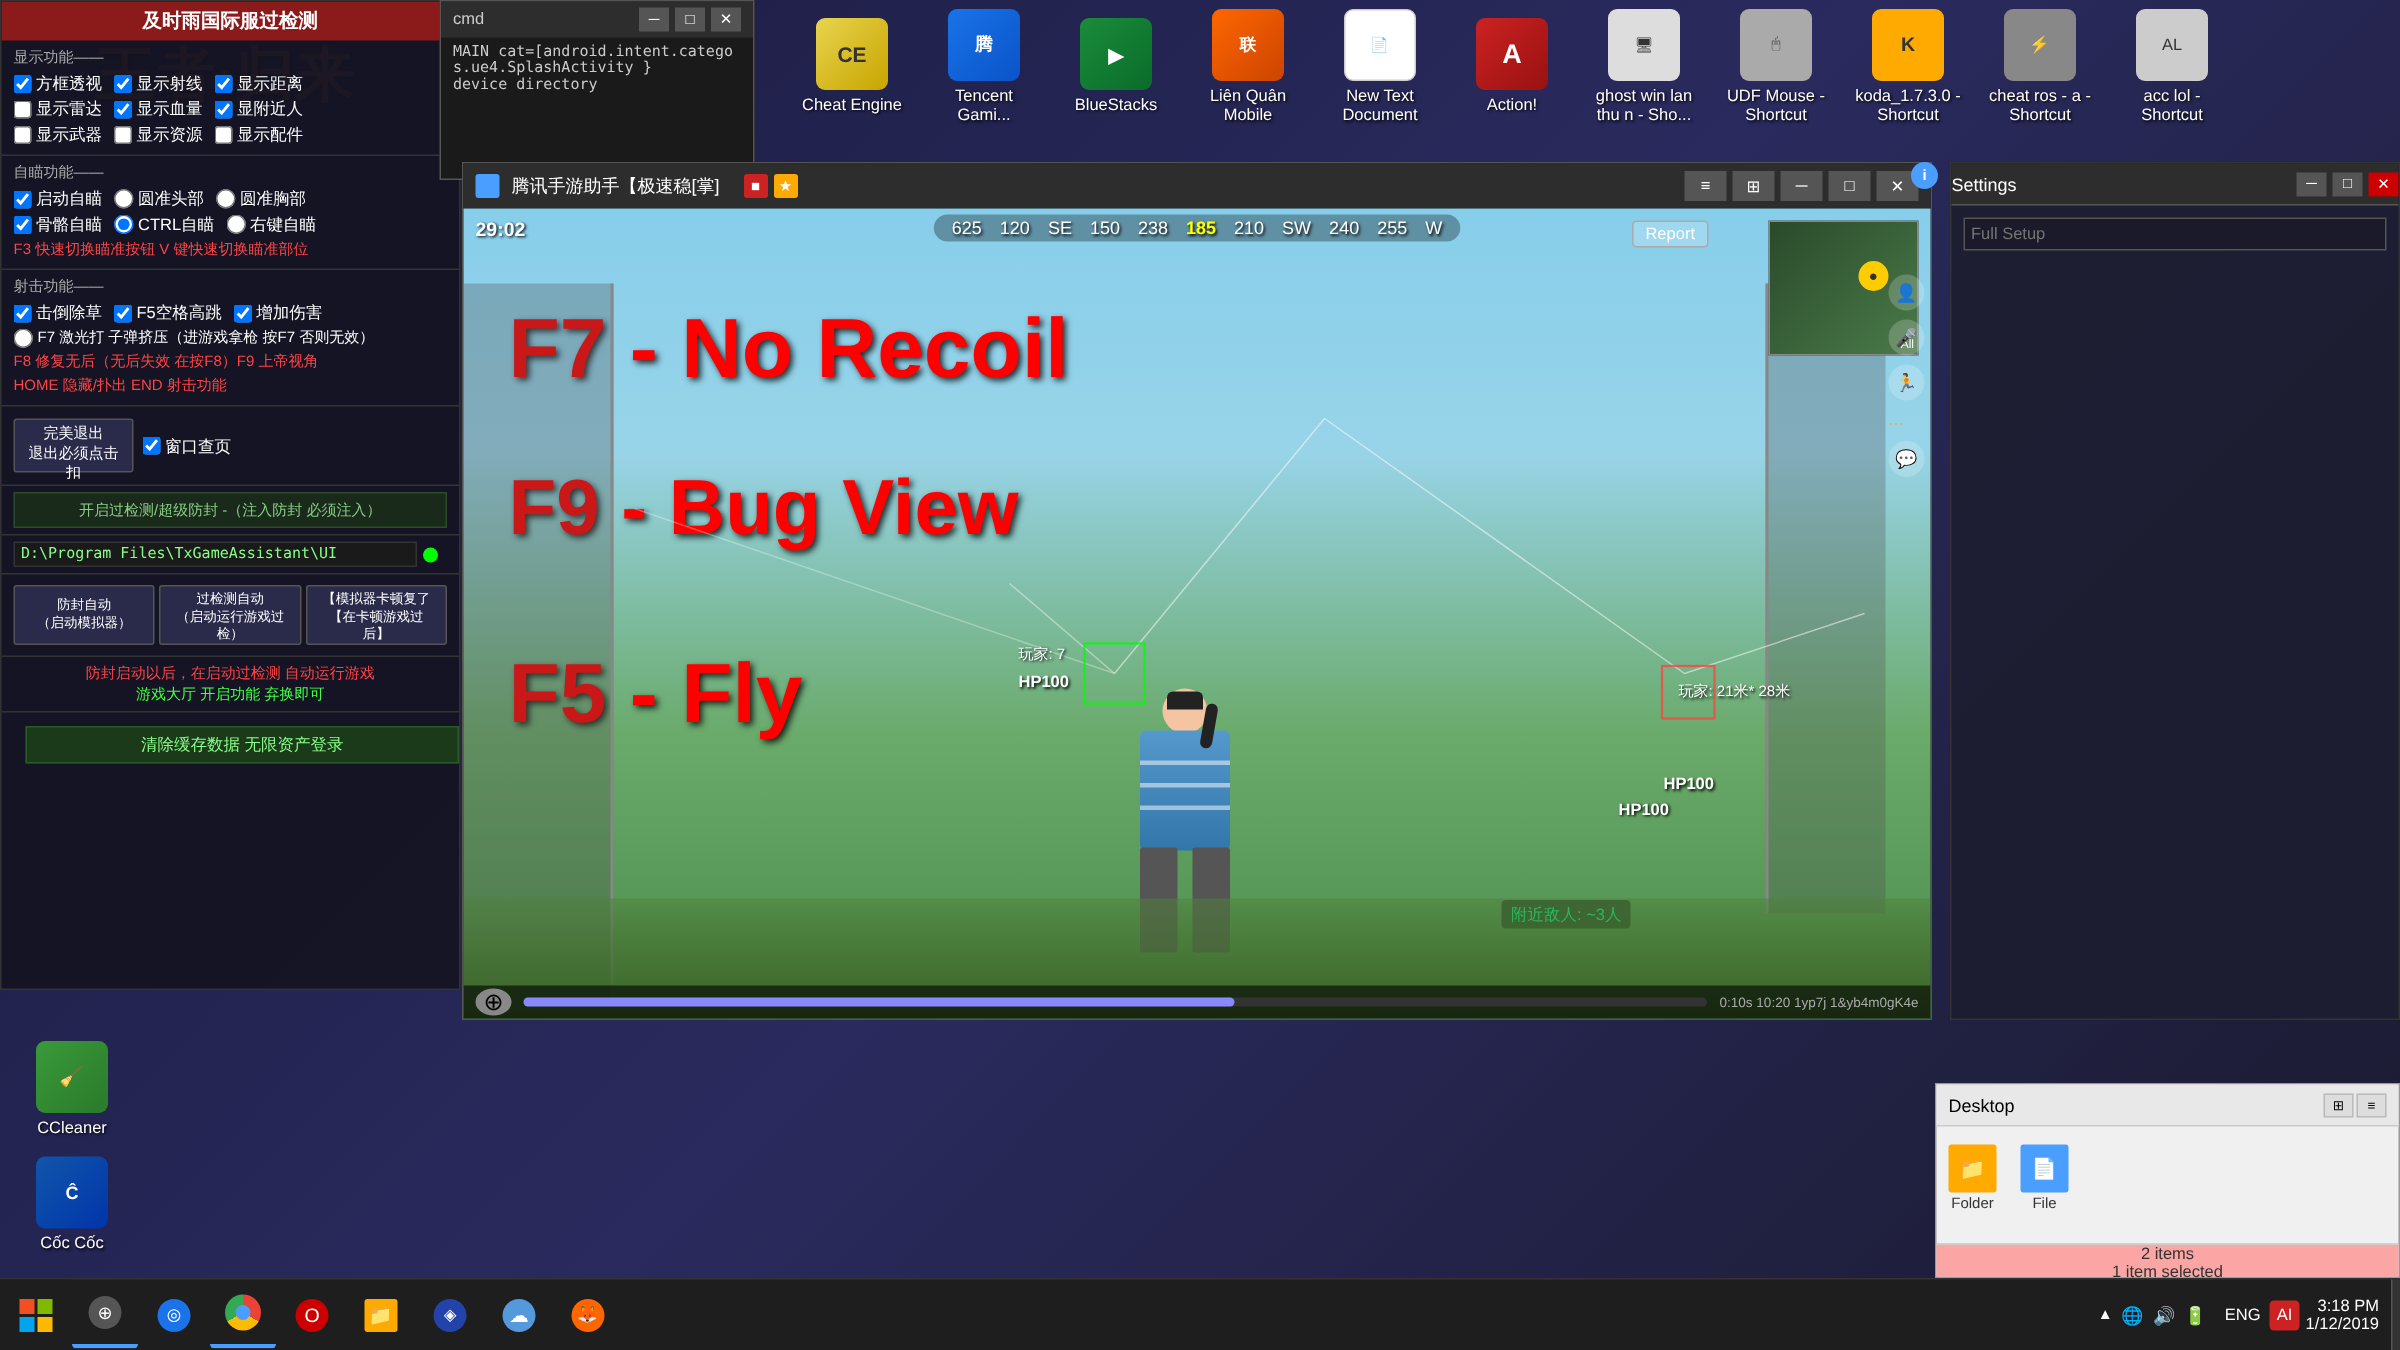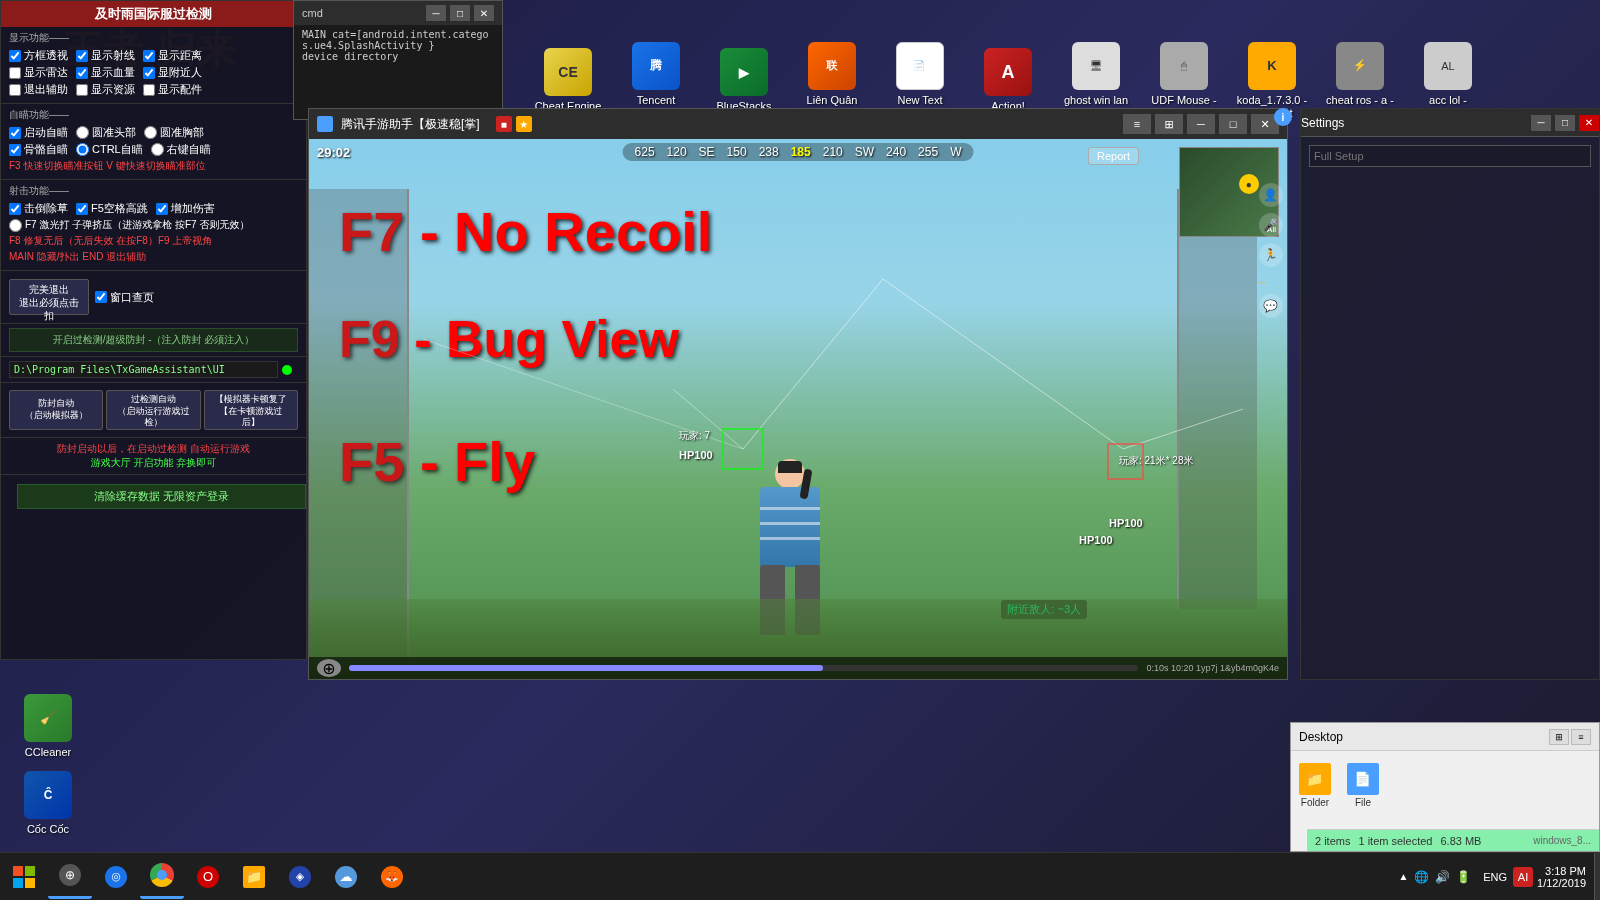--- a/index.html
+++ b/index.html
@@ -71,21 +71,20 @@
     .desktop-icons-top {
       position: absolute;
       top: 0;
       left: 520px;
       right: 0;
       height: 90px;
       display: flex;
       align-items: center;
       padding: 4px 8px;
       gap: 8px;
-      margin-top: 36px;
     }
 
     .desktop-icon {
       display: flex;
       flex-direction: column;
       align-items: center;
       width: 80px;
       cursor: pointer;
       padding: 4px;
       border-radius: 4px;
@@ -470,30 +469,31 @@
 
     .explorer-content {
       padding: 4px 8px;
       font-size: 11px;
       color: #333;
     }
 
     .explorer-statusbar {
       position: absolute;
       bottom: 0;
-      left: 16px;
+      left: 0;
       right: 0;
       height: 22px;
-      background: #86efac;
+      background: #fca5a5;
       display: flex;
       align-items: center;
       padding: 0 8px;
       font-size: 11px;
       color: #333;
       border-top: 1px solid #ccc;
+      flex-direction: column;
     }
 
     
     .bg-logo {
       position: absolute;
       top: 0;
       left: 0;
       width: 300px;
       height: 100px;
       display: flex;
@@ -657,21 +657,21 @@
           <span>显示血量</span>
         </label>
         <label class="checkbox-item">
           <input type="checkbox" checked="" style="">
           <span>显附近人</span>
         </label>
       </div>
       <div class="checkbox-row">
         <label class="checkbox-item">
           <input type="checkbox" style="">
-          <span>退出辅助</span>
+          <span>显示武器</span>
         </label>
         <label class="checkbox-item">
           <input type="checkbox" style="">
           <span>显示资源</span>
         </label>
         <label class="checkbox-item">
           <input type="checkbox" style="">
           <span>显示配件</span>
         </label>
       </div>
@@ -726,21 +726,21 @@
           <span>增加伤害</span>
         </label>
       </div>
       <div class="radio-group">
         <label class="radio-item">
           <input type="radio" style="">
           <span style="font-size:10px;">F7 激光打 子弹挤压（进游戏拿枪 按F7 否则无效）</span>
         </label>
       </div>
       <div class="highlight-text">F8 修复无后（无后失效 在按F8）F9 上帝视角</div>
-      <div class="highlight-text">MAIN 隐藏/扑出 END 退出辅助</div>
+      <div class="highlight-text">HOME 隐藏/扑出 END 射击功能</div>
     </div>
 
     <div class="panel-section">
       <div class="btn-row">
         <button class="panel-btn" style="width:80px;height:36px;line-height:1.3;white-space:pre-line;font-size:10px;">完美退出
 退出必须点击扣</button>
         <label class="checkbox-item">
           <input type="checkbox" checked="" style="">
           <span>窗口查页</span>
         </label>

